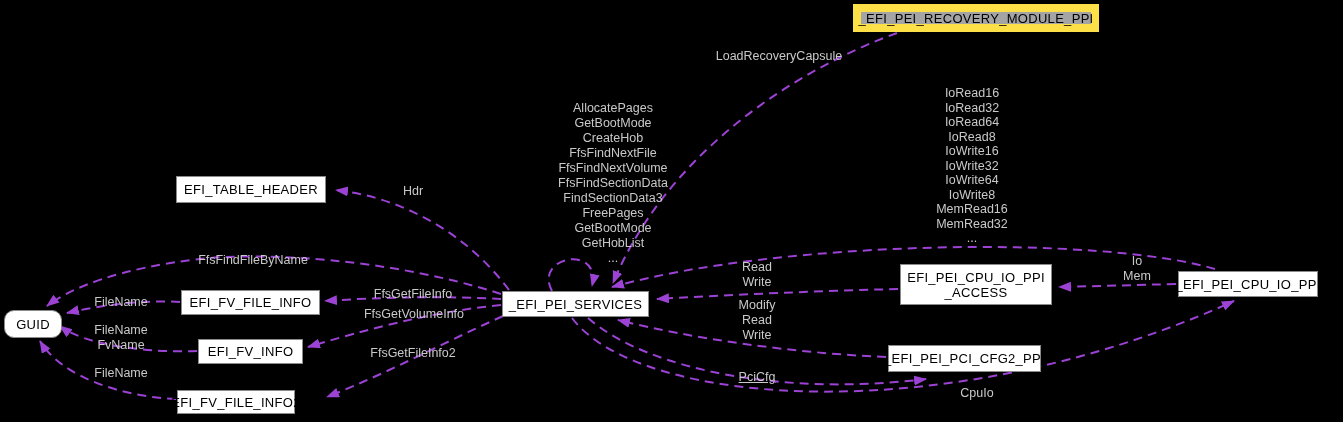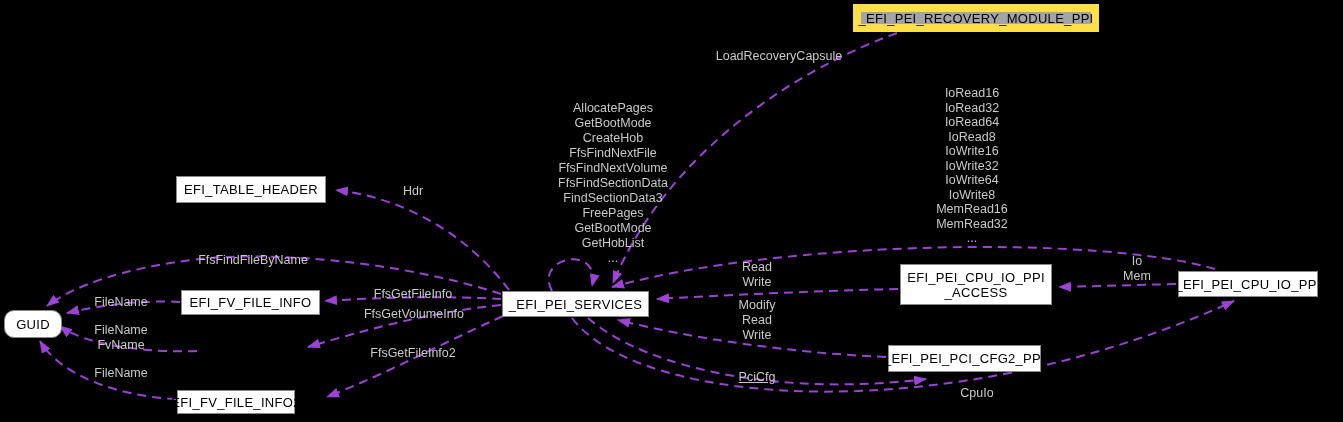--- a/index.html
+++ b/index.html
@@ -54,20 +54,23 @@
   </div>
 
   <div class="node" style="left:4px;top:310px;width:58px;height:28px;border-radius:10px;">
     <span>GUID</span>
   </div>
 
   <div class="node" style="left:181px;top:290px;width:139px;height:25px;">
     <span>EFI_FV_FILE_INFO</span>
   </div>
 
+  <div class="node" style="left:198px;top:339px;width:105px;height:25px;">
+    <span>EFI_FV_INFO</span>
+  </div>
 
   <div class="node" style="left:177px;top:390px;width:118px;height:24px;">
     <span>EFI_FV_FILE_INFO2</span>
   </div>
 
   <div class="node" style="left:502px;top:291px;width:147px;height:26px;">
     <span>_EFI_PEI_SERVICES</span>
   </div>
 
   <div class="node" style="left:900px;top:264px;width:152px;height:41px;">

